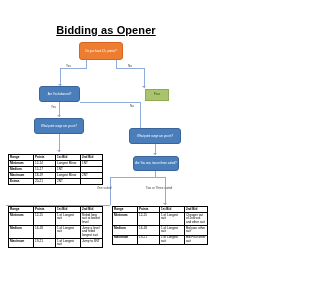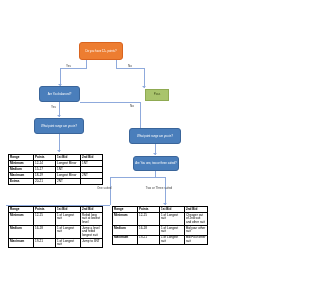--- a/index.html
+++ b/index.html
@@ -50,20 +50,21 @@
     overflow:hidden;word-wrap:break-word;
   }
   table.grid thead th{font-weight:bold;background:#fff;}
   table.grid tbody td.rng{font-weight:bold;}
 </style>
 </head>
 <body>
 
 <div class="page">
 
+  <div class="title">Bidding as Opener</div>
 
   <div class="node orange" style="left:79px;top:42px;width:44px;height:18px;">Do you have 12+ points?</div>
 
   <div class="edge v" style="left:86px;top:60px;height:8px;"></div>
   <div class="edge h" style="left:60px;top:68px;width:27px;"></div>
   <div class="edge v" style="left:60px;top:68px;height:18px;"></div>
   <div class="arrow" style="left:58px;top:84px;"></div>
   <div class="elabel" style="left:66px;top:64px;">Yes</div>
 
   <div class="edge v" style="left:116px;top:60px;height:8px;"></div>

